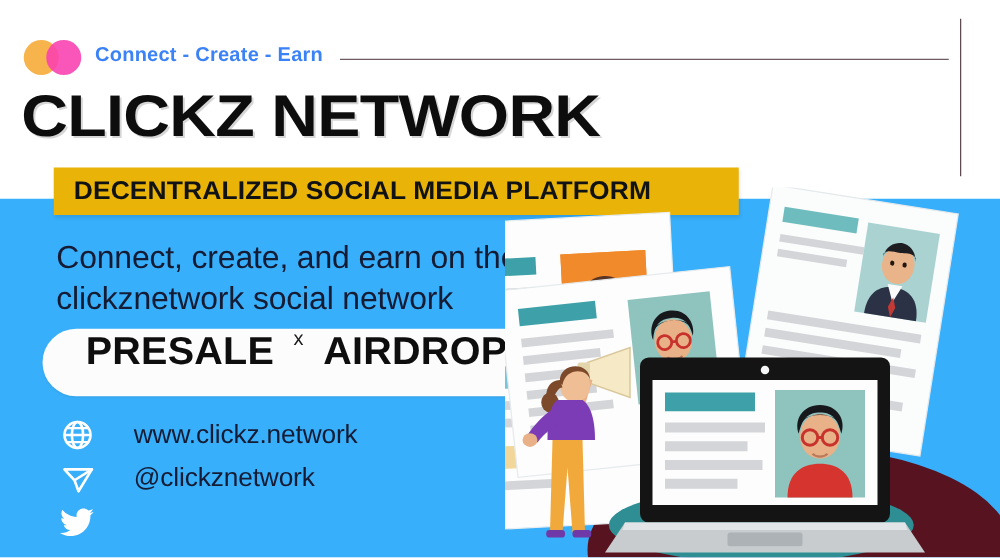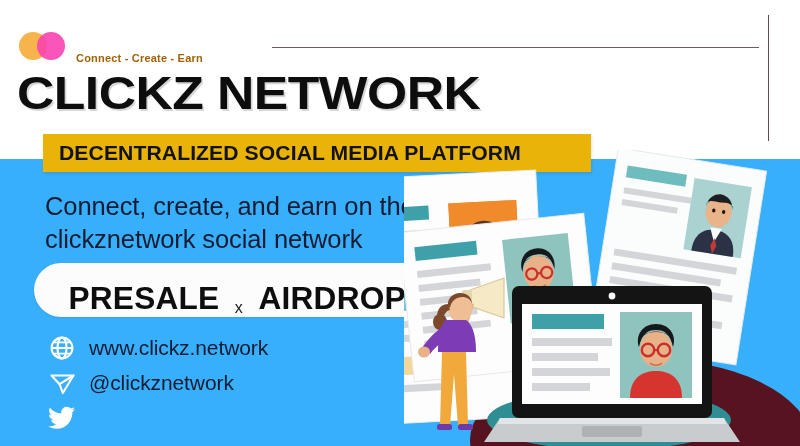--- a/index.html
+++ b/index.html
@@ -42,25 +42,25 @@
     top: 0;
     width: 28px; height: 28px;
     border-radius: 50%;
   }
   .dot.amber { left: 0; background: #F9B council; }
   .dot.amber { left: 0; background: #F8B44C; }
   .dot.pink  { left: 18px; background: #F93FAF; opacity: .88; }
 
   .tagline {
     position: absolute;
-    left: 76px; top: 52px;
-    font-size: 11px;
+    left: 76px; top: 36px;
+    font-size: 16px;
     font-weight: 700;
     letter-spacing: .2px;
-    color: #a16207;
+    color: #3b82f6;
     white-space: nowrap;
   }
   .rule-h {
     position: absolute;
     left: 272px; top: 47px;
     width: 487px; height: 1px;
     background: #6E5A60;
   }
   .rule-v {
     position: absolute;
@@ -117,21 +117,21 @@
   }
 
   
   .pill {
     position: absolute;
     left: 34px; top: 263px;
     width: 406px; height: 54px;
     background: #FCFCFC;
     border-radius: 27px;
     display: flex;
-    align-items: flex-end;
+    align-items: flex-start;
     justify-content: center;
     gap: 17px;
     box-shadow: 0 1px 2px rgba(0,0,0,0.07);
   }
   .pill .word {
     font-size: 31px;
     font-weight: 700;
     letter-spacing: .2px;
     color: #0E0E0E;
     transform: scaleX(1.02);
@@ -153,21 +153,21 @@
     height: 35px;
   }
   .social-row .ico {
     width: 30px; height: 30px;
     display: flex;
     align-items: center;
     justify-content: center;
     flex: 0 0 30px;
   }
   .social-row .label {
-    margin-left: 12px;
+    margin-left: 30px;
     font-size: 21px;
     font-weight: 500;
     color: #141B33;
     letter-spacing: -0.1px;
     white-space: nowrap;
   }
 
   
   .art {
     position: absolute;

